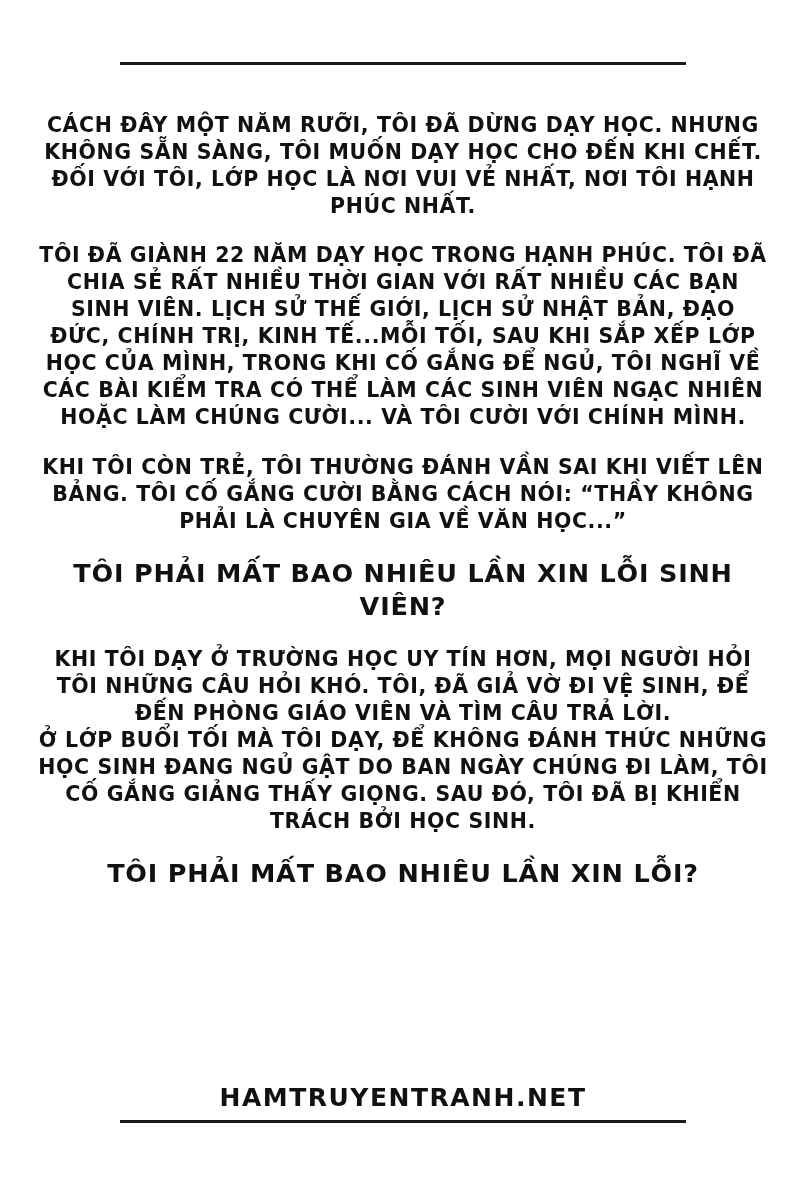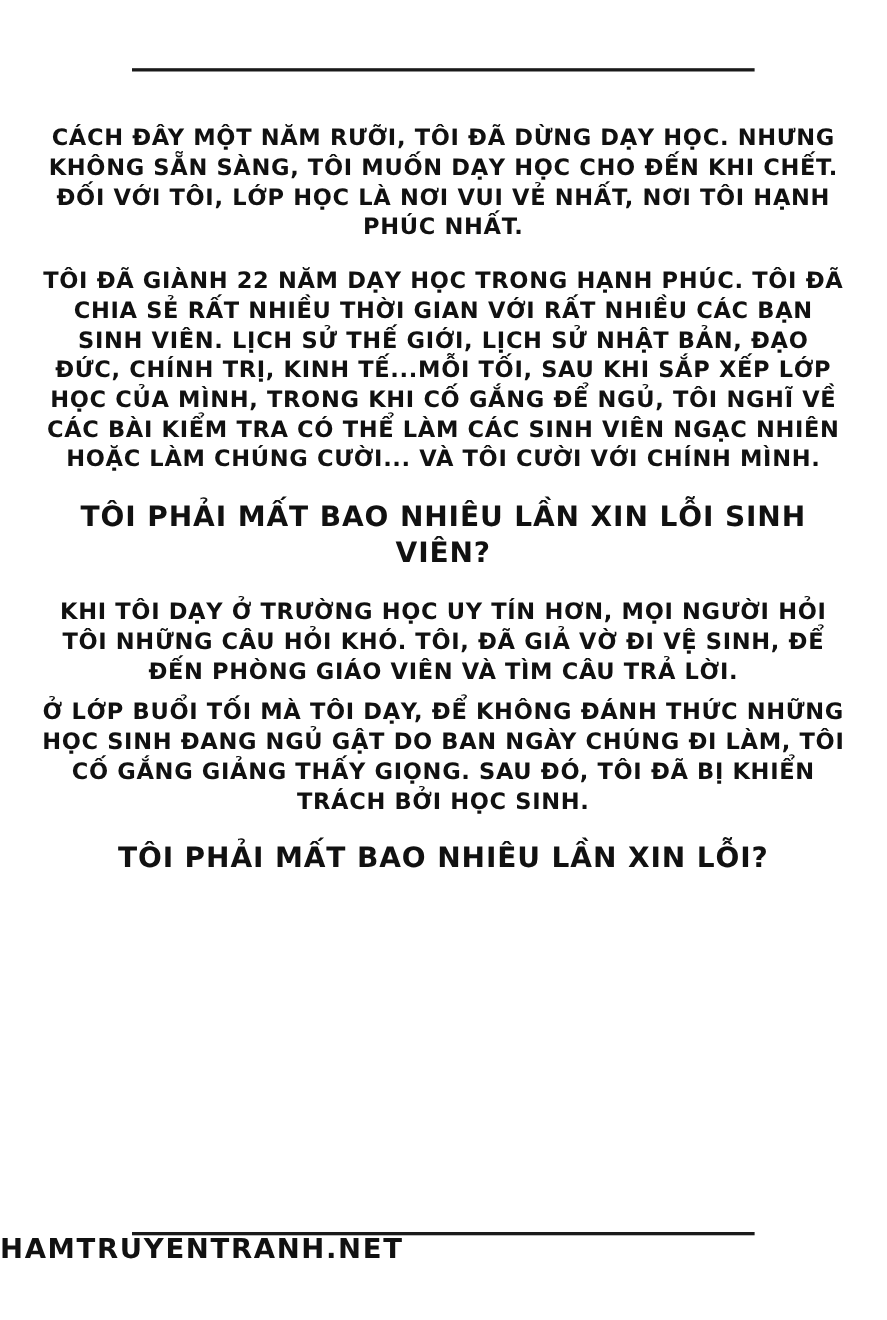--- a/index.html
+++ b/index.html
@@ -52,35 +52,36 @@
   }
   .para.normal {
     font-weight: 600;
   }
   .para.heading {
     font-size: 25.5px;
     font-weight: 800;
     letter-spacing: 0.8px;
   }
   .para.tight {
-    margin-bottom: 10px;
+    margin-bottom: 0;
   }
   .para.heading-tight {
     font-size: 25.5px;
     font-weight: 800;
     letter-spacing: 0.8px;
     margin-top: 0;
     margin-bottom: 22px;
   }
 
   .footer {
     position: absolute;
-    top: 1121px;
+    top: 1083px;
     left: 0;
     width: 806px;
+    text-align: center;
   }
   .footer-text {
     display: inline-block;
     font-family: "DejaVu Sans", sans-serif;
     font-size: 25px;
     font-weight: 800;
     letter-spacing: 1.5px;
     text-transform: uppercase;
     color: #111111;
   }
@@ -88,20 +89,21 @@
 </head>
 <body>
 
 <div class="page">
 
   <div class="rule rule-top"></div>
 
   <div class="content">
     <p class="para normal">Cách đây một năm rưỡi, tôi đã dừng dạy học. Nhưng không sẵn sàng, tôi muốn dạy học cho đến khi chết. Đối với tôi, lớp học là nơi vui vẻ nhất, nơi tôi hạnh phúc nhất.</p>
     <p class="para normal">Tôi đã giành 22 năm dạy học trong hạnh phúc. Tôi đã chia sẻ rất nhiều thời gian với rất nhiều các bạn sinh viên. Lịch sử thế giới, lịch sử Nhật Bản, đạo đức, chính trị, kinh tế...Mỗi tối, sau khi sắp xếp lớp học của mình, trong khi cố gắng để ngủ, tôi nghĩ về các bài kiểm tra có thể làm các sinh viên ngạc nhiên hoặc làm chúng cười... và tôi cười với chính mình.</p>
+    <p class="para normal">Khi tôi còn trẻ, tôi thường đánh vần sai khi viết lên bảng. Tôi cố gắng cười bằng cách nói: “Thầy không phải là chuyên gia về văn học...”</p>
     <p class="para heading">Tôi phải mất bao nhiêu lần xin lỗi sinh viên?</p>
     <p class="para normal tight">Khi tôi dạy ở trường học uy tín hơn, mọi người hỏi tôi những câu hỏi khó. Tôi, đã giả vờ đi vệ sinh, để đến phòng giáo viên và tìm câu trả lời.</p>
     <p class="para normal">Ở lớp buổi tối mà tôi dạy, để không đánh thức những học sinh đang ngủ gật do ban ngày chúng đi làm, tôi cố gắng giảng thấy giọng. Sau đó, tôi đã bị khiển trách bởi học sinh.</p>
     <p class="para heading-tight">Tôi phải mất bao nhiêu lần xin lỗi?</p>
   </div>
 
   <div class="rule rule-bottom"></div>
 
   <div class="footer">
     <span class="footer-text">HAMTRUYENTRANH.NET</span>

